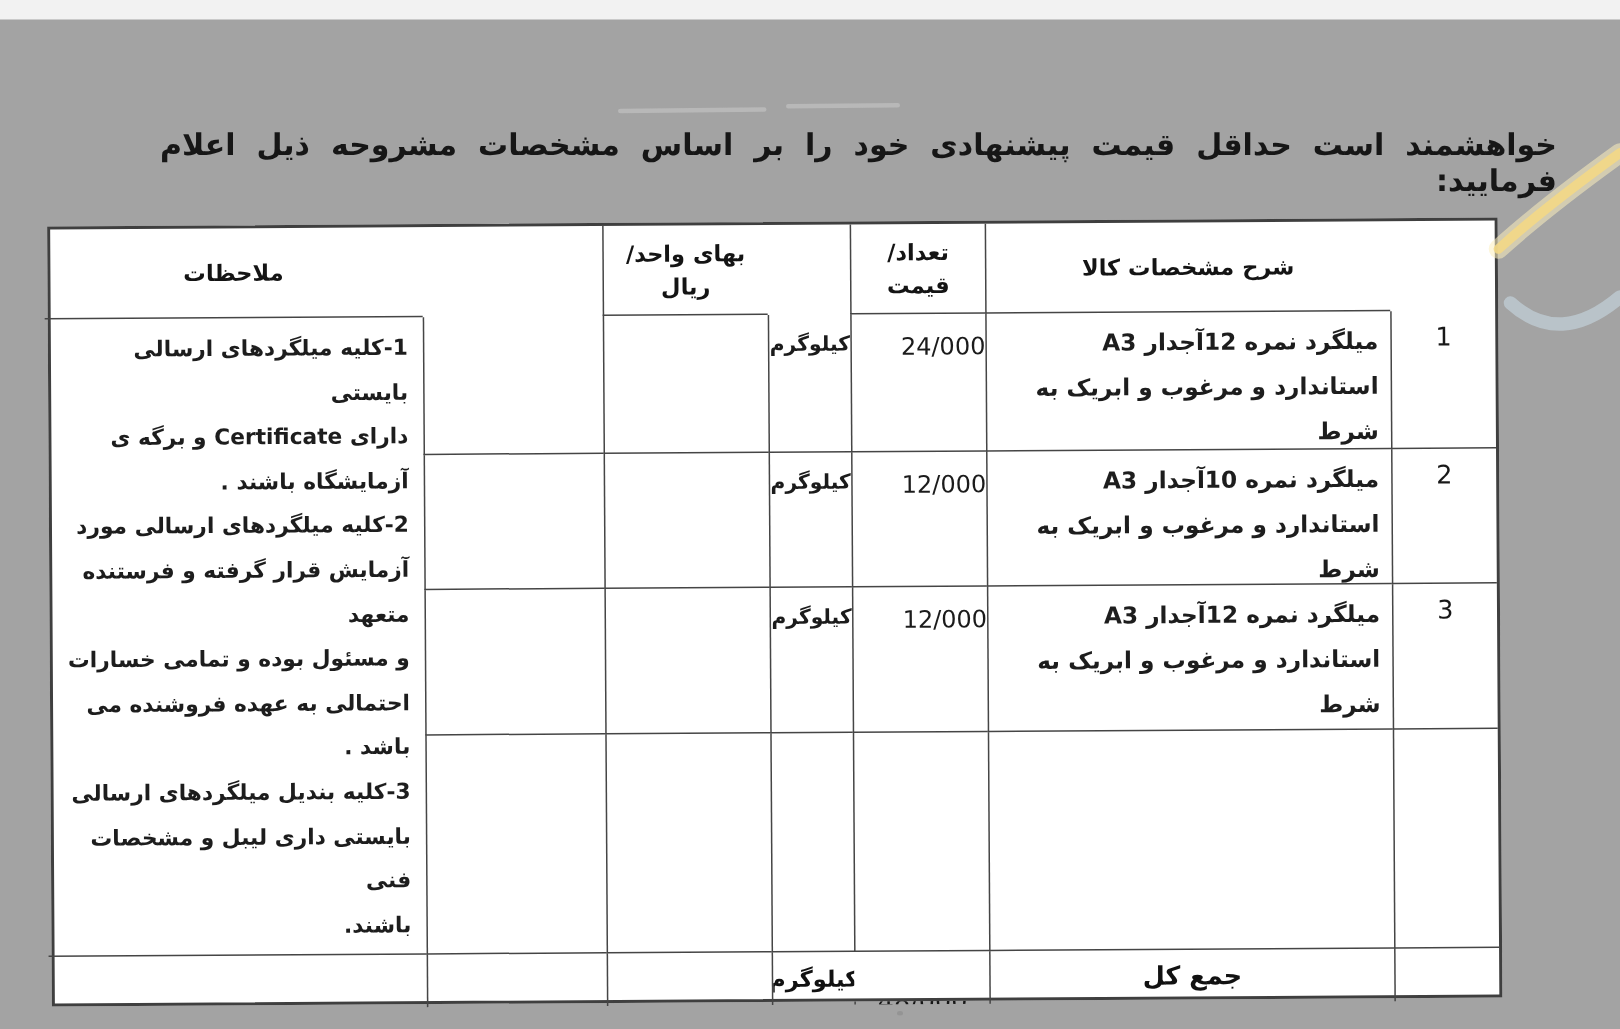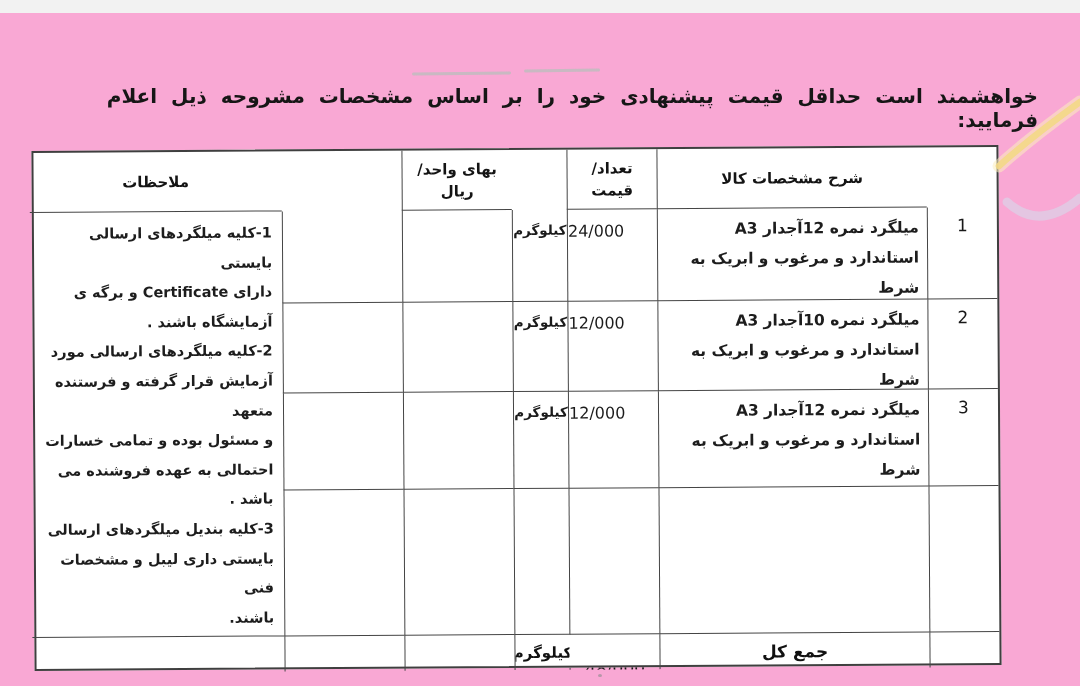--- a/index.html
+++ b/index.html
@@ -1,18 +1,18 @@
 <!DOCTYPE html>
 <html lang="fa"><head>
 <meta charset="utf-8">
 <style>
   html,body{margin:0;padding:0;}
   body{width:1080px;height:686px;background:#ffffff;overflow:hidden;
        font-family:"DejaVu Sans",sans-serif;color:#1a1a1a;}
-  .page{position:relative;width:1080px;height:686px;background:#f9a8d4;overflow:hidden;}
+  .page{position:relative;width:1080px;height:686px;background:#a3a3a3;overflow:hidden;}
   .edge-strip{position:absolute;left:0;top:0;width:1080px;height:13px;background:#f2f2f2;}
   .intro{position:absolute;right:42px;left:40px;top:84px;direction:rtl;text-align:right;
          font-size:20px;font-weight:bold;word-spacing:7px;letter-spacing:.2px;color:#161616;}
   .dash{position:absolute;background:#bdbdbd;height:3px;border-radius:2px;opacity:.8;}
   .dash1{left:412px;top:72px;width:99px;transform:rotate(-.6deg);}
   .dash2{left:524px;top:69px;width:76px;transform:rotate(-.6deg);}
   .dot{position:absolute;left:598px;top:674px;width:4px;height:3px;background:#8a8a8a;border-radius:50%;opacity:.6;}
 
   .tbl{position:absolute;left:33px;top:148px;width:967px;height:520px;background:#fff;
        direction:rtl;display:grid;box-sizing:border-box;
@@ -22,21 +22,21 @@
   .cell{box-sizing:border-box;border-left:1.5px solid #454545;border-bottom:1.5px solid #454545;
         overflow:hidden;}
   .no-left{border-left:none;}
   .no-bottom{border-bottom:none;}
   .hdr{display:flex;align-items:center;justify-content:center;text-align:center;
        font-weight:bold;font-size:15px;line-height:22px;color:#141414;}
   .preline{white-space:pre-line;}
   .desc{font-size:15.5px;font-weight:600;line-height:30px;text-align:right;
         padding:5px 8px 0 4px;color:#1d1d1d;}
   .rownum{font-size:17px;text-align:center;padding-top:8px;color:#181818;}
-  .qty{font-size:16px;text-align:left;padding-top:12px;color:#1b1b1b;direction:ltr;}
+  .qty{font-size:16px;text-align:right;padding-top:12px;color:#1b1b1b;direction:ltr;}
   .unitc{font-size:13.5px;font-weight:600;text-align:center;padding-top:12px;color:#1b1b1b;}
   .remarks{font-size:14.5px;font-weight:600;line-height:29.6px;text-align:right;
            padding:7px 10px 0 6px;color:#1d1d1d;}
   .tot-label{display:flex;align-items:center;justify-content:center;
              font-size:17px;font-weight:bold;color:#111;}
   .tot-qty{display:flex;align-items:center;justify-content:center;
            font-size:17px;color:#161616;direction:ltr;margin-top:33px;}
   .tot-unit{display:flex;align-items:center;justify-content:center;
             font-size:15px;font-weight:bold;color:#111;}
   .marks{position:absolute;left:985px;top:90px;width:95px;height:160px;pointer-events:none;}

